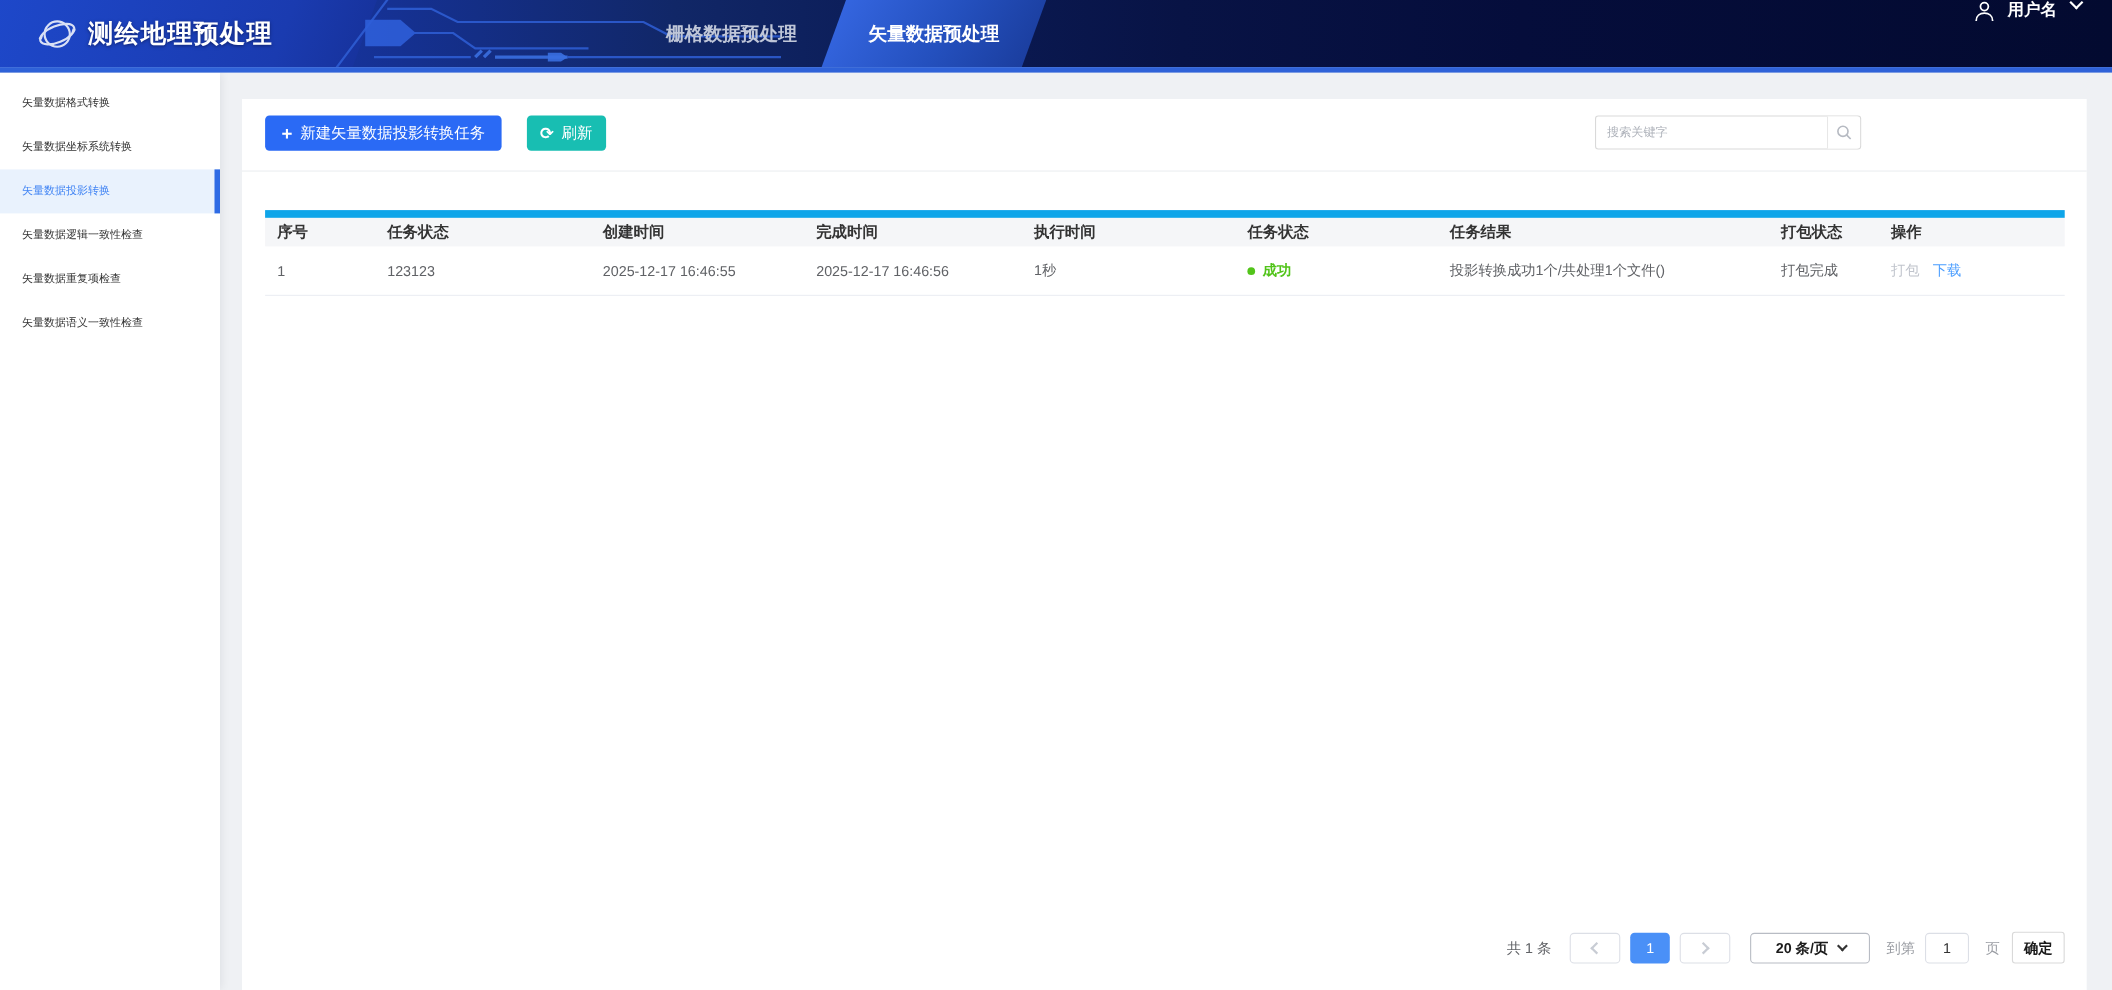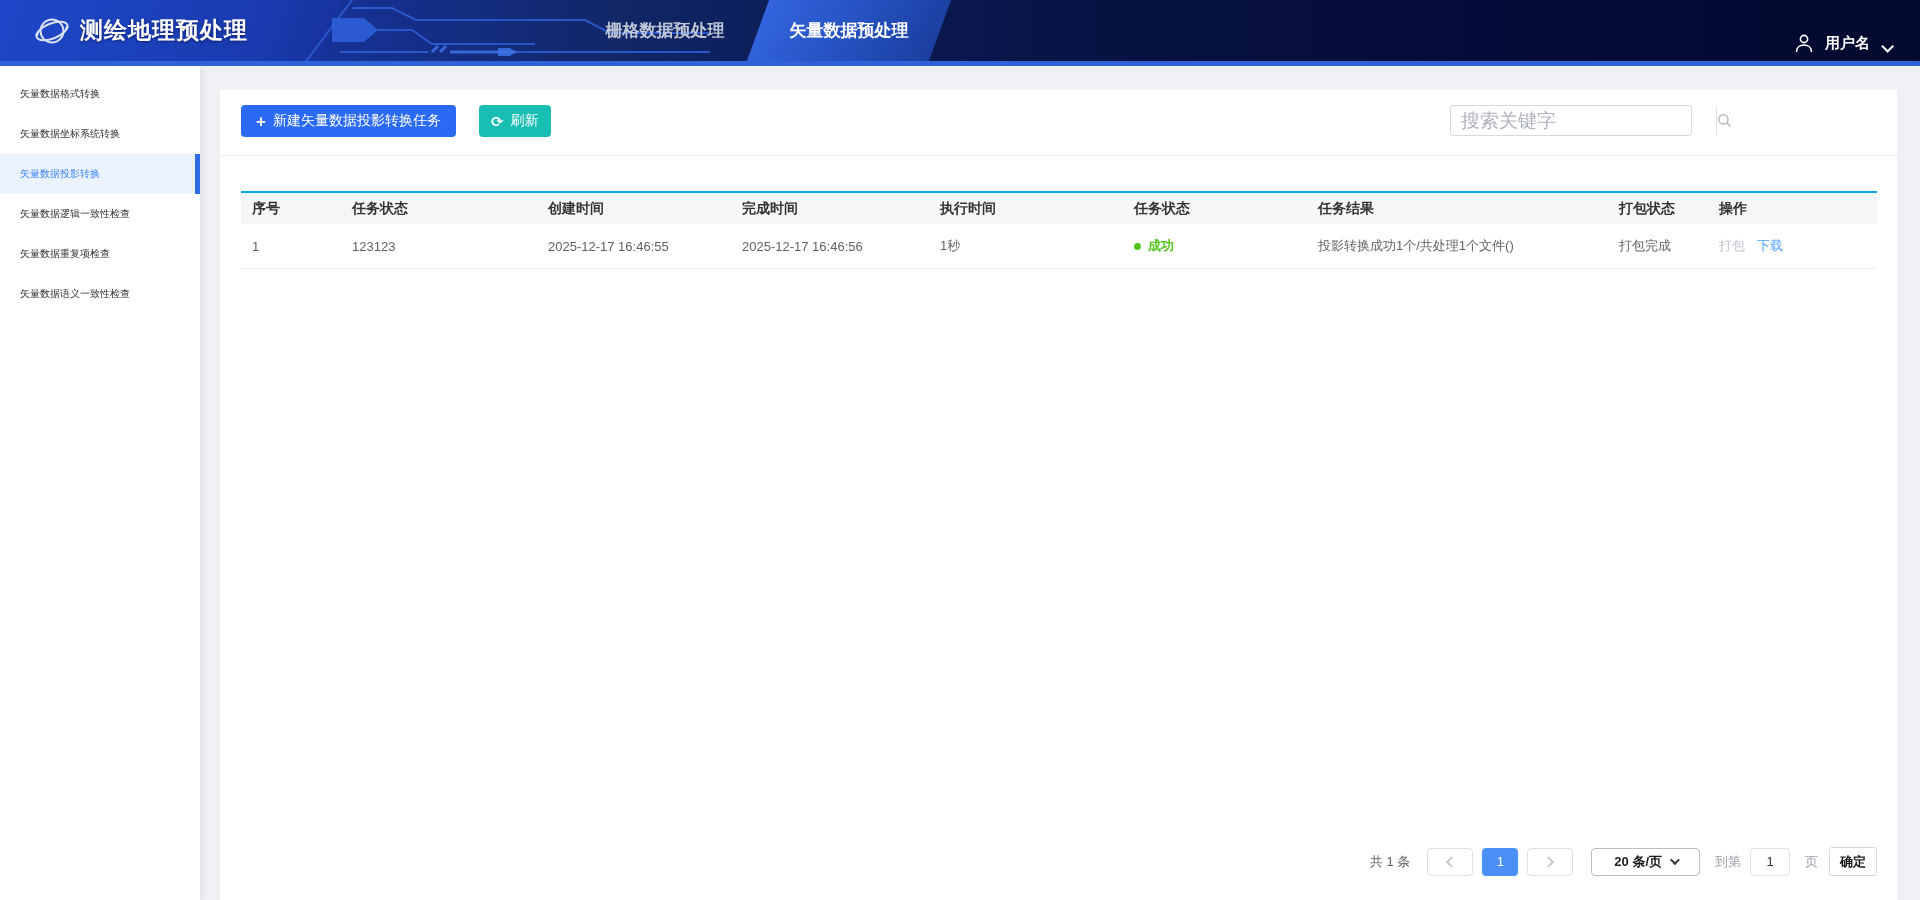--- a/index.html
+++ b/index.html
@@ -18,21 +18,21 @@
   .logo-area { position:absolute; top:0; left:0; height:61px; display:flex; align-items:center; padding-left:34px; gap:10px; }
   .app-title { color:#fff; font-size:23px; font-weight:bold; letter-spacing:1px;
     text-shadow:0 1px 3px rgba(0,0,30,.5); }
   .tab { position:absolute; top:0; height:61px; line-height:61px; text-align:center;
     font-size:17px; font-weight:bold; cursor:pointer; }
   .tab-raster { left:555px; width:220px; color:#BFC6D8; }
   .tab-vector { left:758px; width:182px; color:#FFFFFF; }
   .tab-vector .tab-bg { position:absolute; top:0; left:0; width:100%; height:100%;
     transform:skewX(-20deg); background:linear-gradient(105deg,#3465DF 0%,#2450BE 55%,#1B3E9F 100%); }
   .tab-vector .tab-label { position:relative; }
-  .user-area { position:absolute; top:0; right:0; height:53px; display:flex; align-items:flex-end;
+  .user-area { position:absolute; top:0; right:0; height:53px; display:flex; align-items:flex-start;
     gap:11px; padding-right:30px; cursor:pointer; }
   .user-name { color:#fff; font-size:15px; font-weight:bold; }
   .chev-down { width:9px; height:9px; border-right:2px solid #fff; border-bottom:2px solid #fff;
     transform:rotate(45deg) translateY(-3px); }
 
   
   .sidebar { position:absolute; top:66px; left:0; bottom:0; width:200px; background:#fff;
     padding-top:8px; box-shadow:2px 0 8px rgba(0,21,41,.08); z-index:5; }
   .side-item { height:40px; line-height:40px; padding-left:20px; font-size:10px; color:#333;
     cursor:pointer; white-space:nowrap; }
@@ -44,31 +44,31 @@
     display:flex; gap:23px; }
   .btn { height:32px; border:none; border-radius:4px; color:#fff; font-size:14px;
     display:inline-flex; align-items:center; gap:7px; padding:0 15px; cursor:pointer;
     font-family:inherit; }
   .btn-new { background:#2A6AF5; }
   .btn-refresh { background:#18BEB2; padding:0 12px; }
   .plus-glyph { font-size:17px; font-weight:bold; line-height:1; }
   .refresh-glyph { font-size:15px; font-weight:bold; line-height:1; }
   .search-wrap { position:absolute; right:205px; top:15px; width:242px; height:31px;
     border:1px solid #D9D9D9; border-radius:3px; background:#fff; display:flex; }
-  .search-input { flex:1; border:none; outline:none; padding:0 10px; font-size:19px;
+  .search-input { flex:1; border:none; outline:none; padding:0 10px; font-size:11px;
     color:#c2410c; font-family:inherit; background:transparent; }
   .search-input::placeholder { color:#AEB2BA; }
   .search-btn { width:30px; border:none; border-left:1px solid #E2E2E2; background:#fff;
     cursor:pointer; display:flex; align-items:center; justify-content:center; border-radius:0 3px 3px 0; }
 
   
   .tbl { margin:35px 20px 0 21px; }
   .tr { display:grid; grid-template-columns:100px 196px 194px 198px 194px 184px 301px 100px 1fr; }
   .th, .td { padding-left:11px; display:flex; align-items:center; overflow:hidden; white-space:nowrap; }
-  .thead { background:#F5F6F8; border-top:2px solid #0ea5e9; height:33px; }
+  .thead { background:#F5F6F8; border-top:7px solid #0ea5e9; height:33px; }
   .thead .th { font-size:14px; font-weight:bold; color:#333; }
   .tbody-row { height:45px; border-bottom:1px solid #EBEEF3; }
   .td { font-size:13px; color:#606266; }
   .status-dot { width:7px; height:7px; border-radius:50%; background:#52C41A; margin-right:7px; flex:0 0 auto; }
   .status-text { color:#52C41A; font-weight:bold; }
   .act-pack { color:#C0C4CC; margin-right:12px; }
   .act-download { color:#4C9EFF; cursor:pointer; text-decoration:none; }
 
   
   .pager { position:absolute; right:20px; bottom:24px; display:flex; align-items:center; gap:9px;

